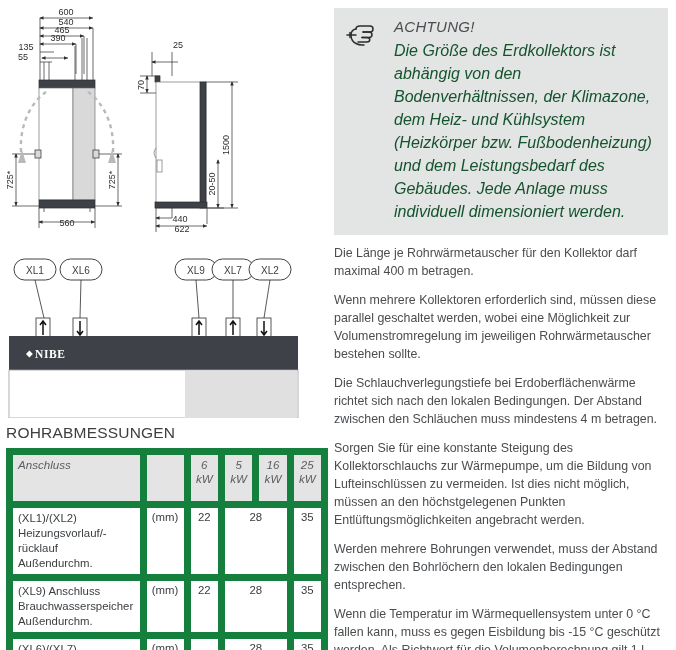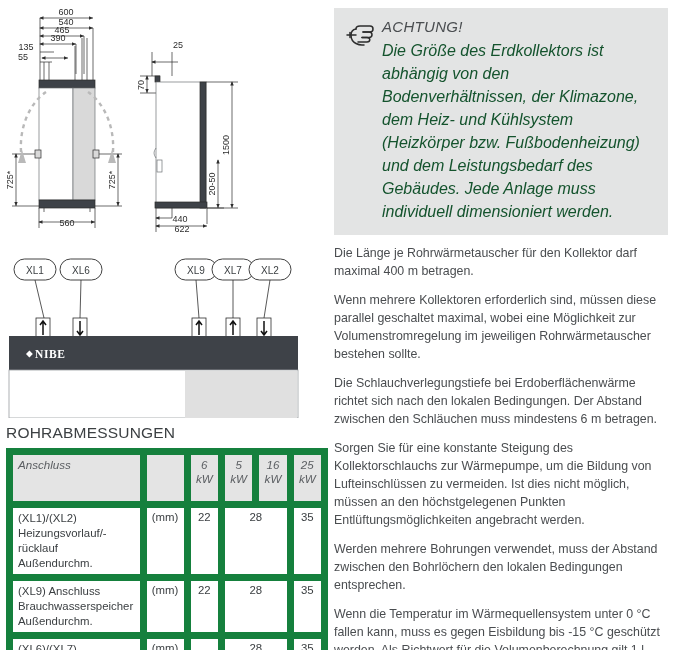--- a/index.html
+++ b/index.html
@@ -50,21 +50,21 @@
   td.c-unit{text-align:left;white-space:nowrap;}
   td.c-val{text-align:center;}
 
   
   .col-right{
     width:346px;flex:none;padding:8px 8px 0 4px;
     box-sizing:border-box;
   }
   .notice{
     background:#e3e4e4;padding:10px 12px 12px 10px;
-    display:flex;gap:4px;align-items:flex-start;
+    display:flex;gap:16px;align-items:flex-start;
     margin-bottom:10px;
   }
   .notice-ico{flex:none;width:34px;padding-top:5px;}
   .notice-body{flex:1;}
   .notice-title{
     font-style:italic;font-size:15px;color:#4a4d50;
     margin:0 0 4px 0;letter-spacing:.3px;
   }
   .notice-text{
     font-size:16px;line-height:1.44;color:#14532d;margin:0;font-style:italic;
@@ -328,22 +328,22 @@
           </g>
         </svg>
       </div>
       <div class="notice-body">
         <div class="notice-title">ACHTUNG!</div>
         <p class="notice-text">Die Größe des Erdkollektors ist abhängig von den Bodenverhältnissen, der Klimazone, dem Heiz- und Kühlsystem (Heizkörper bzw. Fußbodenheizung) und dem Leistungsbedarf des Gebäudes. Jede Anlage muss individuell dimensioniert werden.</p>
       </div>
     </div>
 
     <p class="para">Die Länge je Rohrwärmetauscher für den Kollektor darf maximal 400  m betragen.</p>
-    <p class="para">Wenn mehrere Kollektoren erforderlich sind, müssen diese parallel geschaltet maximal, wobei eine Möglichkeit zur Volumenstromregelung im jeweiligen Rohrwärmetauscher bestehen sollte.</p>
-    <p class="para">Die Schlauchverlegungstiefe bei Erdoberflächenwärme richtet sich nach den lokalen Bedingungen. Der Abstand zwischen den Schläuchen muss mindestens 6 m betragen.</p>
+    <p class="para">Wenn mehrere Kollektoren erforderlich sind, müssen diese parallel geschaltet werden, wobei eine Möglichkeit zur Volumenstromregelung im jeweiligen Rohrwärmetauscher bestehen sollte.</p>
+    <p class="para">Die Schlauchverlegungstiefe bei Erdoberflächenwärme richtet sich nach den lokalen Bedingungen. Der Abstand zwischen den Schläuchen muss mindestens 4 m betragen.</p>
     <p class="para">Sorgen Sie für eine konstante Steigung des Kollektorschlauchs zur Wärmepumpe, um die Bildung von Lufteinschlüssen zu vermeiden. Ist dies nicht möglich, müssen an den höchstgelegenen Punkten Entlüftungsmöglichkeiten angebracht werden.</p>
     <p class="para">Werden mehrere Bohrungen verwendet, muss der Abstand zwischen den Bohrlöchern den lokalen Bedingungen entsprechen.</p>
     <p class="para">Wenn die Temperatur im Wärmequellensystem unter 0  °C fallen kann, muss es gegen Eisbildung bis -15  °C geschützt werden. Als Richtwert für die Volumenberechnung gilt 1 l fertiggemischtes Wärmequellenmedium pro Meter Kollektorschlauch (bei PEM-Schlauch 40x2,4 PN 6,3).</p>
 
     <div class="sec-title-r">SEITENANSCHLUSS</div>
 
   </div>
 </div>
 
 </body></html>

